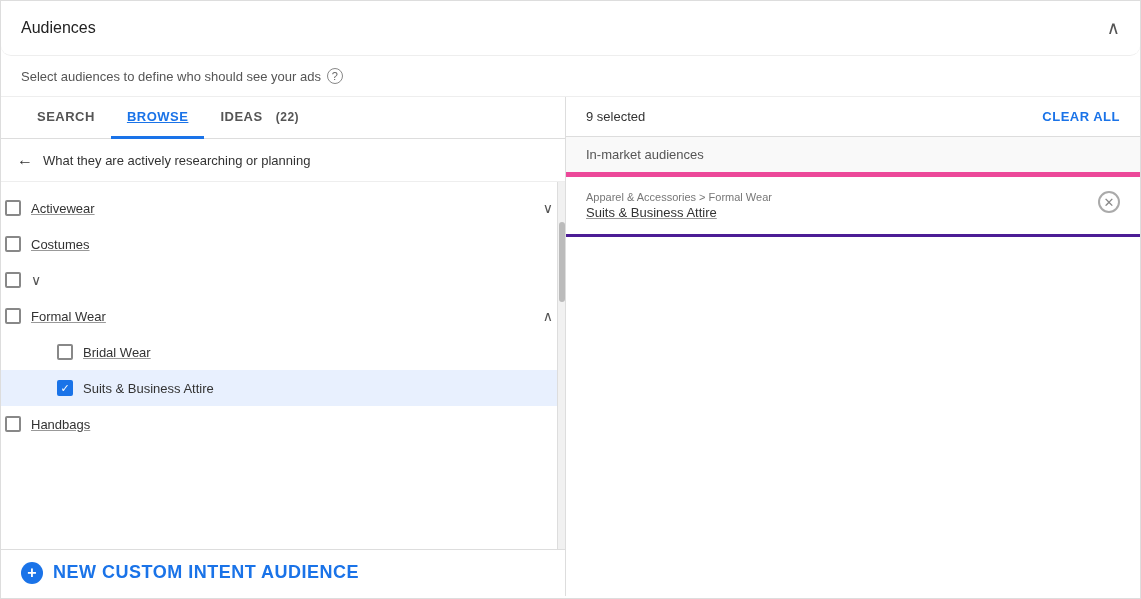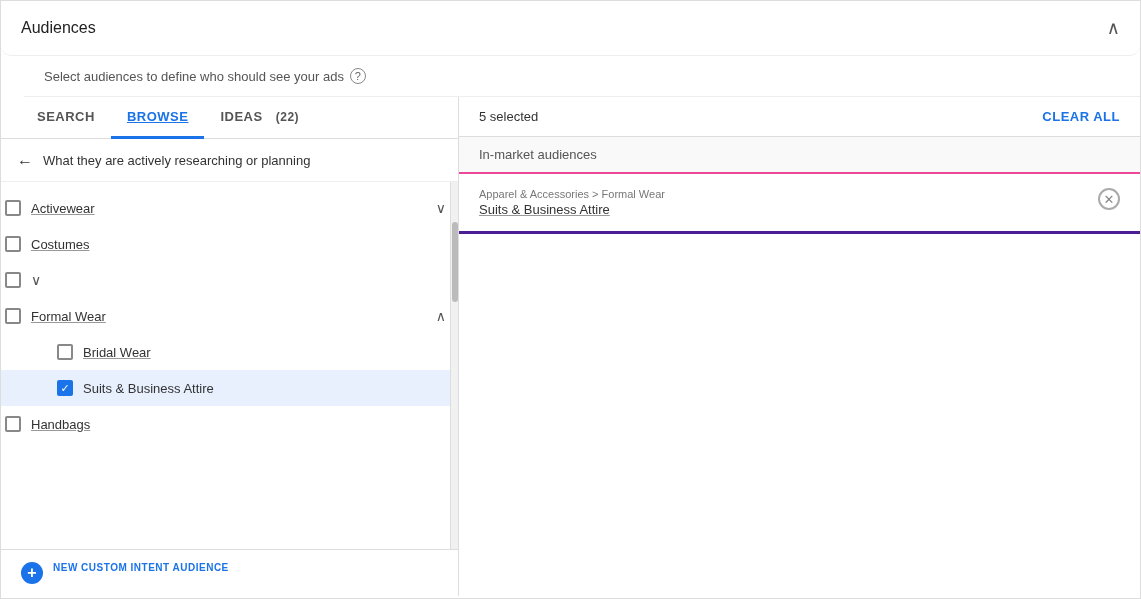--- a/index.html
+++ b/index.html
@@ -34,41 +34,40 @@
       font-size: 18px;
     }
     .panel-subtitle {
       padding: 12px 20px;
       font-size: 13px;
       color: #555;
       display: flex;
       align-items: center;
       gap: 6px;
       border-bottom: 1px solid #eee;
-      margin-left: 23px;
     }
     .help-icon {
       width: 16px;
       height: 16px;
       border: 1px solid #888;
       border-radius: 50%;
       display: inline-flex;
       align-items: center;
       justify-content: center;
       font-size: 11px;
       color: #666;
       cursor: pointer;
     }
     .main-content {
       display: flex;
       height: calc(599px - 100px);
     }
     
     .left-panel {
-      width: 458px;
+      width: 565px;
       border-right: 1px solid #ddd;
       display: flex;
       flex-direction: column;
     }
     .tabs {
       display: flex;
       border-bottom: 1px solid #ddd;
       padding: 0 20px;
     }
     .tab {
@@ -179,21 +178,21 @@
       font-weight: bold;
       flex-shrink: 0;
       cursor: pointer;
     }
     .custom-intent-text {
       display: flex;
       flex-direction: column;
       gap: 2px;
     }
     .custom-intent-title {
-      font-size: 10px;
+      font-size: 18px;
       font-weight: 700;
       color: #1a73e8;
       text-transform: uppercase;
       letter-spacing: 0.5px;
       cursor: pointer;
     }
     .custom-intent-sub {
       font-size: 12px;
       color: #555;
     }
@@ -220,21 +219,21 @@
       color: #1a73e8;
       cursor: pointer;
       text-transform: uppercase;
       letter-spacing: 0.5px;
     }
     .in-market-label {
       padding: 10px 20px;
       font-size: 13px;
       color: #555;
       background: #f9f9f9;
-      border-bottom: 2px solid #ec4899;
+      border-bottom: 5px solid #ec4899;
     }
     .selected-item {
       display: flex;
       align-items: flex-start;
       justify-content: space-between;
       padding: 14px 20px;
       border-bottom: 3px solid #4c1d95;
     }
     .selected-item-info {
       display: flex;
@@ -364,21 +363,21 @@
         <div class="custom-intent-text">
           <span class="custom-intent-title">NEW CUSTOM INTENT AUDIENCE</span>
         </div>
       </div>
 
     </div>
 
     <div class="right-panel">
 
       <div class="right-header">
-        <span class="selected-count">5 selected</span>
+        <span class="selected-count">9 selected</span>
         <span class="clear-all-btn">CLEAR ALL</span>
       </div>
 
       <div class="in-market-label">In-market audiences</div>
 
       <div class="selected-item">
         <div class="selected-item-info">
           <span class="selected-item-path">Apparel &amp; Accessories &gt; Formal Wear</span>
           <span class="selected-item-name">Suits &amp; Business Attire</span>
         </div>

